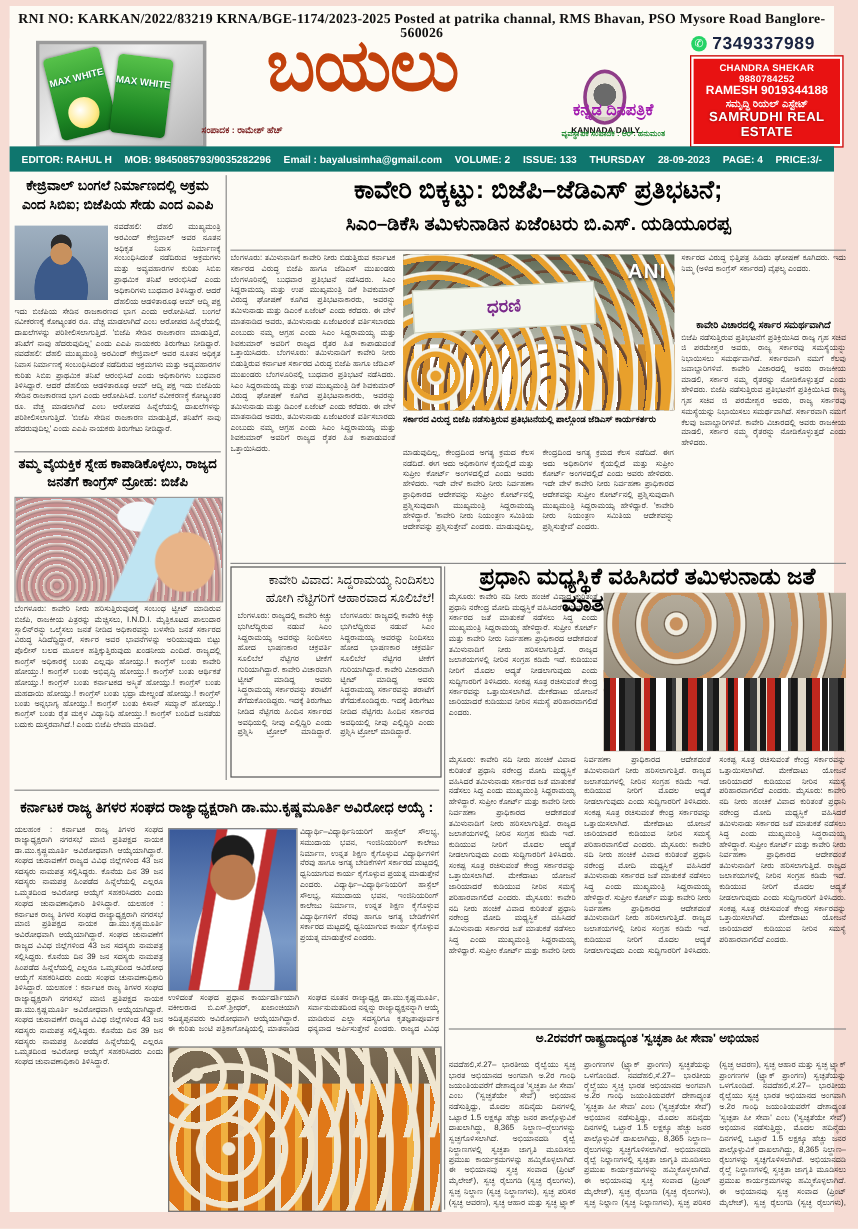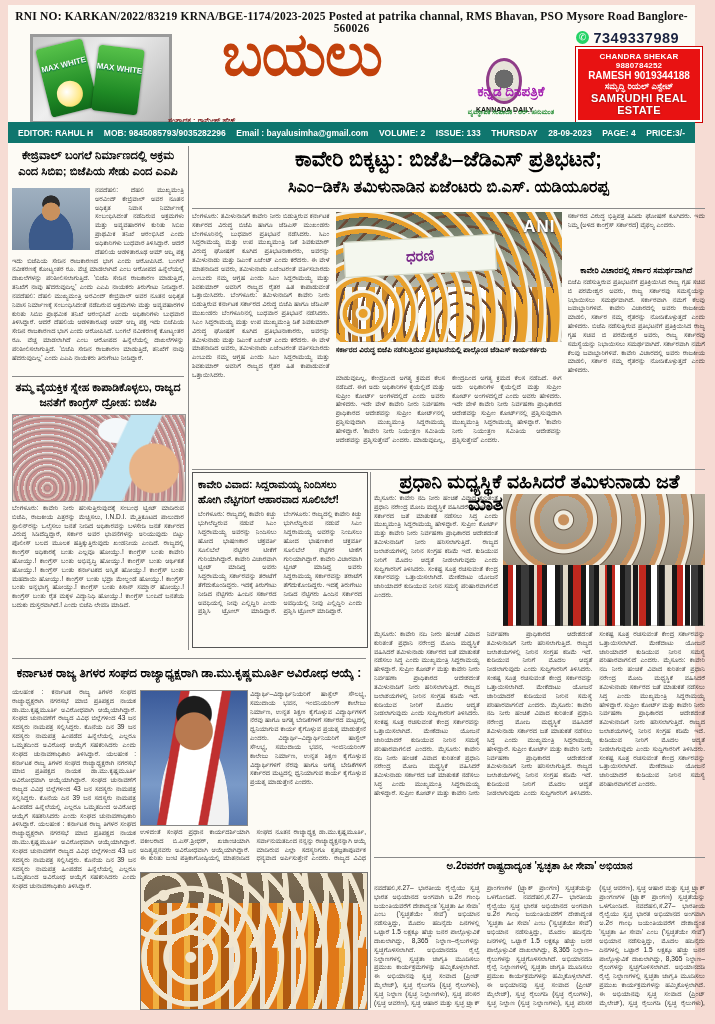--- a/index.html
+++ b/index.html
@@ -12,21 +12,21 @@
   #masthead{left:8px;top:32px;width:687px;height:90px;background:#fdfbf5;}
   #maxad{left:22px;top:2px;width:136px;height:84px;background:linear-gradient(135deg,#c9c9c9,#efefef 40%,#b5b5b5);border:3px solid #9a9a9a;overflow:hidden;}
   .packet{position:absolute;background:linear-gradient(#57c24a,#1f8a25 70%,#116b1a);border-radius:4px;box-shadow:0 0 3px rgba(0,0,0,.5);}
   #pk1{left:10px;top:6px;width:48px;height:70px;transform:rotate(-14deg);}
   #pk2{left:62px;top:10px;width:46px;height:66px;transform:rotate(7deg);}
   .pklabel{position:absolute;color:#fff;font-weight:bold;font-size:8px;text-align:center;width:100%;top:18px;text-shadow:0 1px 1px #064;line-height:1.1;}
   .pkcirc{position:absolute;left:10px;bottom:6px;width:26px;height:26px;border-radius:50%;background:radial-gradient(circle at 40% 40%,#fff,#ffe98a 60%,#e0c040);}
   #title1{left:158px;top:-12px;width:272px;font-size:60px;font-weight:bold;color:#c2410c;text-align:center;letter-spacing:-1px;}
   #title2{left:430px;top:-8px;width:142px;font-size:54px;font-weight:bold;color:#8f3c88;text-align:center;}
   #lion{left:478px;top:26px;width:30px;height:40px;border-radius:50%;border:3px solid #8f3c88;background:radial-gradient(circle at 50% 45%,#6a6a6a 0 35%,#e8e4da 36% 70%,#cfcabd 71%);}
-  #byline1{left:160px;top:84px;width:130px;font-size:7.5px;font-weight:bold;color:#7a1f1f;}
+  #byline1{left:160px;top:72px;width:130px;font-size:7.5px;font-weight:bold;color:#7a1f1f;}
   #titleEn{left:268px;top:58px;width:210px;font-size:23px;font-weight:bold;color:#e51c1c;letter-spacing:.5px;}
   #dailyEn{left:468px;top:74px;width:90px;font-size:7px;font-weight:bold;color:#111;}
   #dailyKn{left:438px;top:52px;width:130px;font-size:13.5px;font-weight:bold;color:#a21caf;text-align:center;}
   #byline2{left:430px;top:76px;width:146px;font-size:6.5px;font-weight:bold;color:#1f8a2f;text-align:center;}
   #waRow{left:568px;top:-4px;width:122px;height:16px;}
   #waIcon{display:inline-block;width:13px;height:13px;border-radius:50%;background:#25d366;color:#fff;font-size:9px;line-height:13px;text-align:center;vertical-align:middle;}
   #waNum{font-size:14.5px;font-weight:bold;color:#1a2340;vertical-align:middle;letter-spacing:.5px;}
   #adRed{left:568px;top:15px;width:122px;height:71px;background:#e81212;border:2px solid #fff;outline:1px solid #c00;color:#fff;text-align:center;font-weight:bold;overflow:hidden;}
   #adRed .l1{font-size:8px;margin-top:3px;letter-spacing:.2px;}
   #adRed .l2{font-size:10px;}
@@ -73,21 +73,21 @@
      background-size:100% 100%,100% 100%,100% 42%,100% 100%;
      background-position:0 100%,0 100%,0 100%,0 0;background-repeat:no-repeat;}
   #banner{position:absolute;left:8px;top:26px;width:150px;height:34px;background:#f4f7ee;transform:rotate(-3deg);border:1px solid #cfd4c2;text-align:center;}
   #bannerTxt{font-size:15px;font-weight:bold;color:#7a2a8a;line-height:34px;}
   #ani{position:absolute;right:6px;top:5px;color:#fff;font-weight:bold;font-size:17px;text-shadow:0 1px 2px #333;letter-spacing:1px;}
   #mainCap{margin-top:3px;height:26px;}
   #mainMidTxt{margin-top:3px;height:92px;}
   .subhead{font-size:8px;font-weight:bold;text-align:center;margin:2px 0;}
   
   #soolBox{left:192px;top:472px;width:176px;height:176px;border:1px solid #555;box-sizing:border-box;padding:4px 5px;}
-  #soolHead{font-size:10.5px;font-weight:bold;text-align:left;line-height:1.4;}
+  #soolHead{font-size:10.5px;font-weight:normal;text-align:right;line-height:1.4;}
   #soolBody{height:128px;margin-top:4px;}
   
   #cmHead{left:374px;top:471px;width:331px;font-size:19px;text-align:center;}
   #cmRow{left:374px;top:494px;width:331px;height:132px;display:flex;gap:5px;}
   #cmColA{width:124px;height:132px;}
   #pressPhoto{width:202px;height:132px;background:
      repeating-linear-gradient(90deg, #181818 0 5px, transparent 5px 13px),
      repeating-linear-gradient(90deg, #c0281e 0 10px, #ffffff 10px 18px, #3a3a3a 18px 26px, #e0d8c8 26px 34px),
      repeating-radial-gradient(circle at 30% 28%, #c8915e 0 5px, #f0ece0 6px 9px, #6a5a48 10px, transparent 11px 24px),
      linear-gradient(#b4ac9c,#988e7c 55%,#6a6258);

